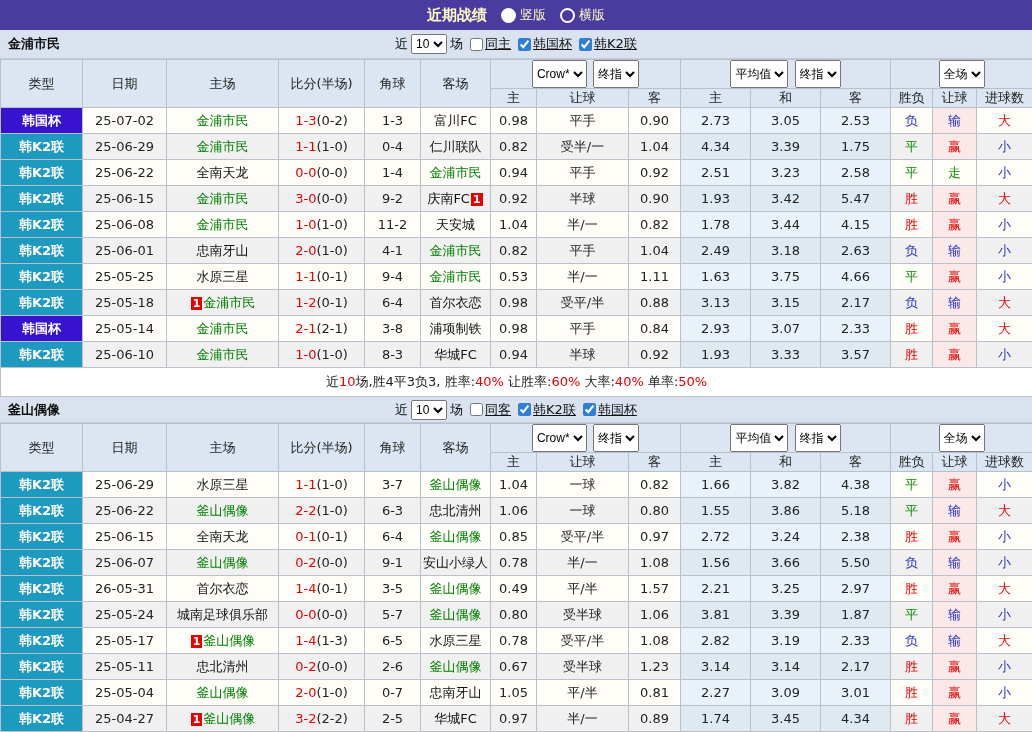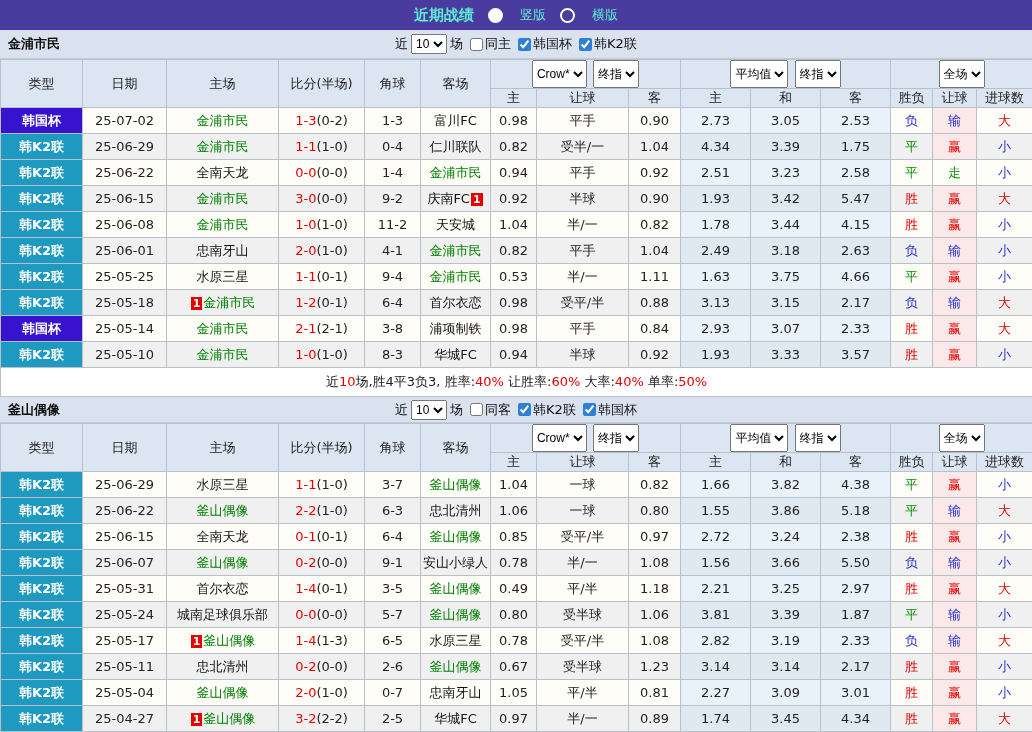--- a/index.html
+++ b/index.html
@@ -1,33 +1,33 @@
 <!DOCTYPE html>
 <html><head>
 <meta charset="utf-8">
 <style>
   html,body{margin:0;padding:0;background:#fff;}
   body{font-family:"DejaVu Sans","Liberation Sans",sans-serif;width:1032px;color:#222;}
   .page{width:1032px;}
 
   
-  .topbar{height:30px;background:#4a3c9f;display:flex;align-items:center;justify-content:center;gap:14px;color:#5eead4;}
+  .topbar{height:30px;background:#4a3c9f;display:flex;align-items:center;justify-content:center;gap:14px;color:#fef9c3;}
   .topbar .title{font-size:15px;font-weight:bold;}
   .radio-group{display:flex;align-items:center;gap:14px;font-size:13px;}
-  .radio-opt{display:flex;align-items:center;gap:17px;cursor:pointer;}
+  .radio-opt{display:flex;align-items:center;gap:4px;cursor:pointer;}
   .rdo{width:11px;height:11px;border:2px solid #fff;border-radius:50%;display:inline-block;box-sizing:content-box;}
   .rdo.on{background:#fff;}
 
   
   .section-bar{height:28px;background:#d9e2ee;display:flex;align-items:center;position:relative;border-bottom:1px solid #c2cbd8;}
   .team-title{position:absolute;left:8px;font-size:13px;font-weight:bold;color:#111;}
   .filters{margin:0 auto;display:flex;align-items:center;font-size:13px;color:#111;}
   .filters select{font-size:12px;height:20px;margin:0 3px;}
   .filters input[type=checkbox]{width:13px;height:13px;accent-color:#2f7fd6;margin:0 2px 0 7px;vertical-align:-2px;}
-  .filters label{display:flex;align-items:center;cursor:pointer;}
+  .filters label{display:flex;align-items:center;cursor:pointer;text-decoration:underline;}
 
   
   table{border-collapse:collapse;table-layout:fixed;width:1032px;font-size:13px;}
   th,td{border:1px solid #b9c0ca;text-align:center;padding:0;overflow:hidden;white-space:nowrap;}
   thead th{background:#dce6f2;font-weight:normal;font-size:13px;color:#222;height:17px;}
   thead tr.hrow1 th{height:19px;}
   thead select{font-size:12px;height:28px;margin:0 1px;vertical-align:middle;}
   tbody td{height:25px;}
   tbody tr:nth-child(odd) td{background:#fffdf8;}
   tbody tr:nth-child(even) td{background:#f0f0f0;}
@@ -286,21 +286,21 @@
           <td>0.84</td>
           <td class="avg">2.93</td>
           <td class="avg">3.07</td>
           <td class="avg">2.33</td>
           <td class="res-red">胜</td>
           <td class="res-red pink">赢</td>
           <td class="res-red">大</td>
         </tr>
         <tr>
           <td class="t-k2">韩K2联</td>
-          <td>25-05-10</td>
+          <td>25-06-10</td>
           <td><span class="tname focus">金浦市民</span></td>
           <td><span class="sc-main">1-0</span><span class="sc-half">(1-0)</span></td>
           <td>8-3</td>
           <td><span class="tname">华城FC</span></td>
           <td>0.94</td>
           <td>半球</td>
           <td>0.92</td>
           <td class="avg">1.93</td>
           <td class="avg">3.33</td>
           <td class="avg">3.57</td>
@@ -451,28 +451,28 @@
           <td>1.08</td>
           <td class="avg">1.56</td>
           <td class="avg">3.66</td>
           <td class="avg">5.50</td>
           <td class="res-blue">负</td>
           <td class="res-blue pink">输</td>
           <td class="res-blue">小</td>
         </tr>
         <tr>
           <td class="t-k2">韩K2联</td>
-          <td>25-05-31</td>
+          <td>26-05-31</td>
           <td><span class="tname">首尔衣恋</span></td>
           <td><span class="sc-main">1-4</span><span class="sc-half">(0-1)</span></td>
           <td>3-5</td>
           <td><span class="tname focus">釜山偶像</span></td>
           <td>0.49</td>
           <td>平/半</td>
-          <td>1.18</td>
+          <td>1.57</td>
           <td class="avg">2.21</td>
           <td class="avg">3.25</td>
           <td class="avg">2.97</td>
           <td class="res-red">胜</td>
           <td class="res-red pink">赢</td>
           <td class="res-red">大</td>
         </tr>
         <tr>
           <td class="t-k2">韩K2联</td>
           <td>25-05-24</td>

